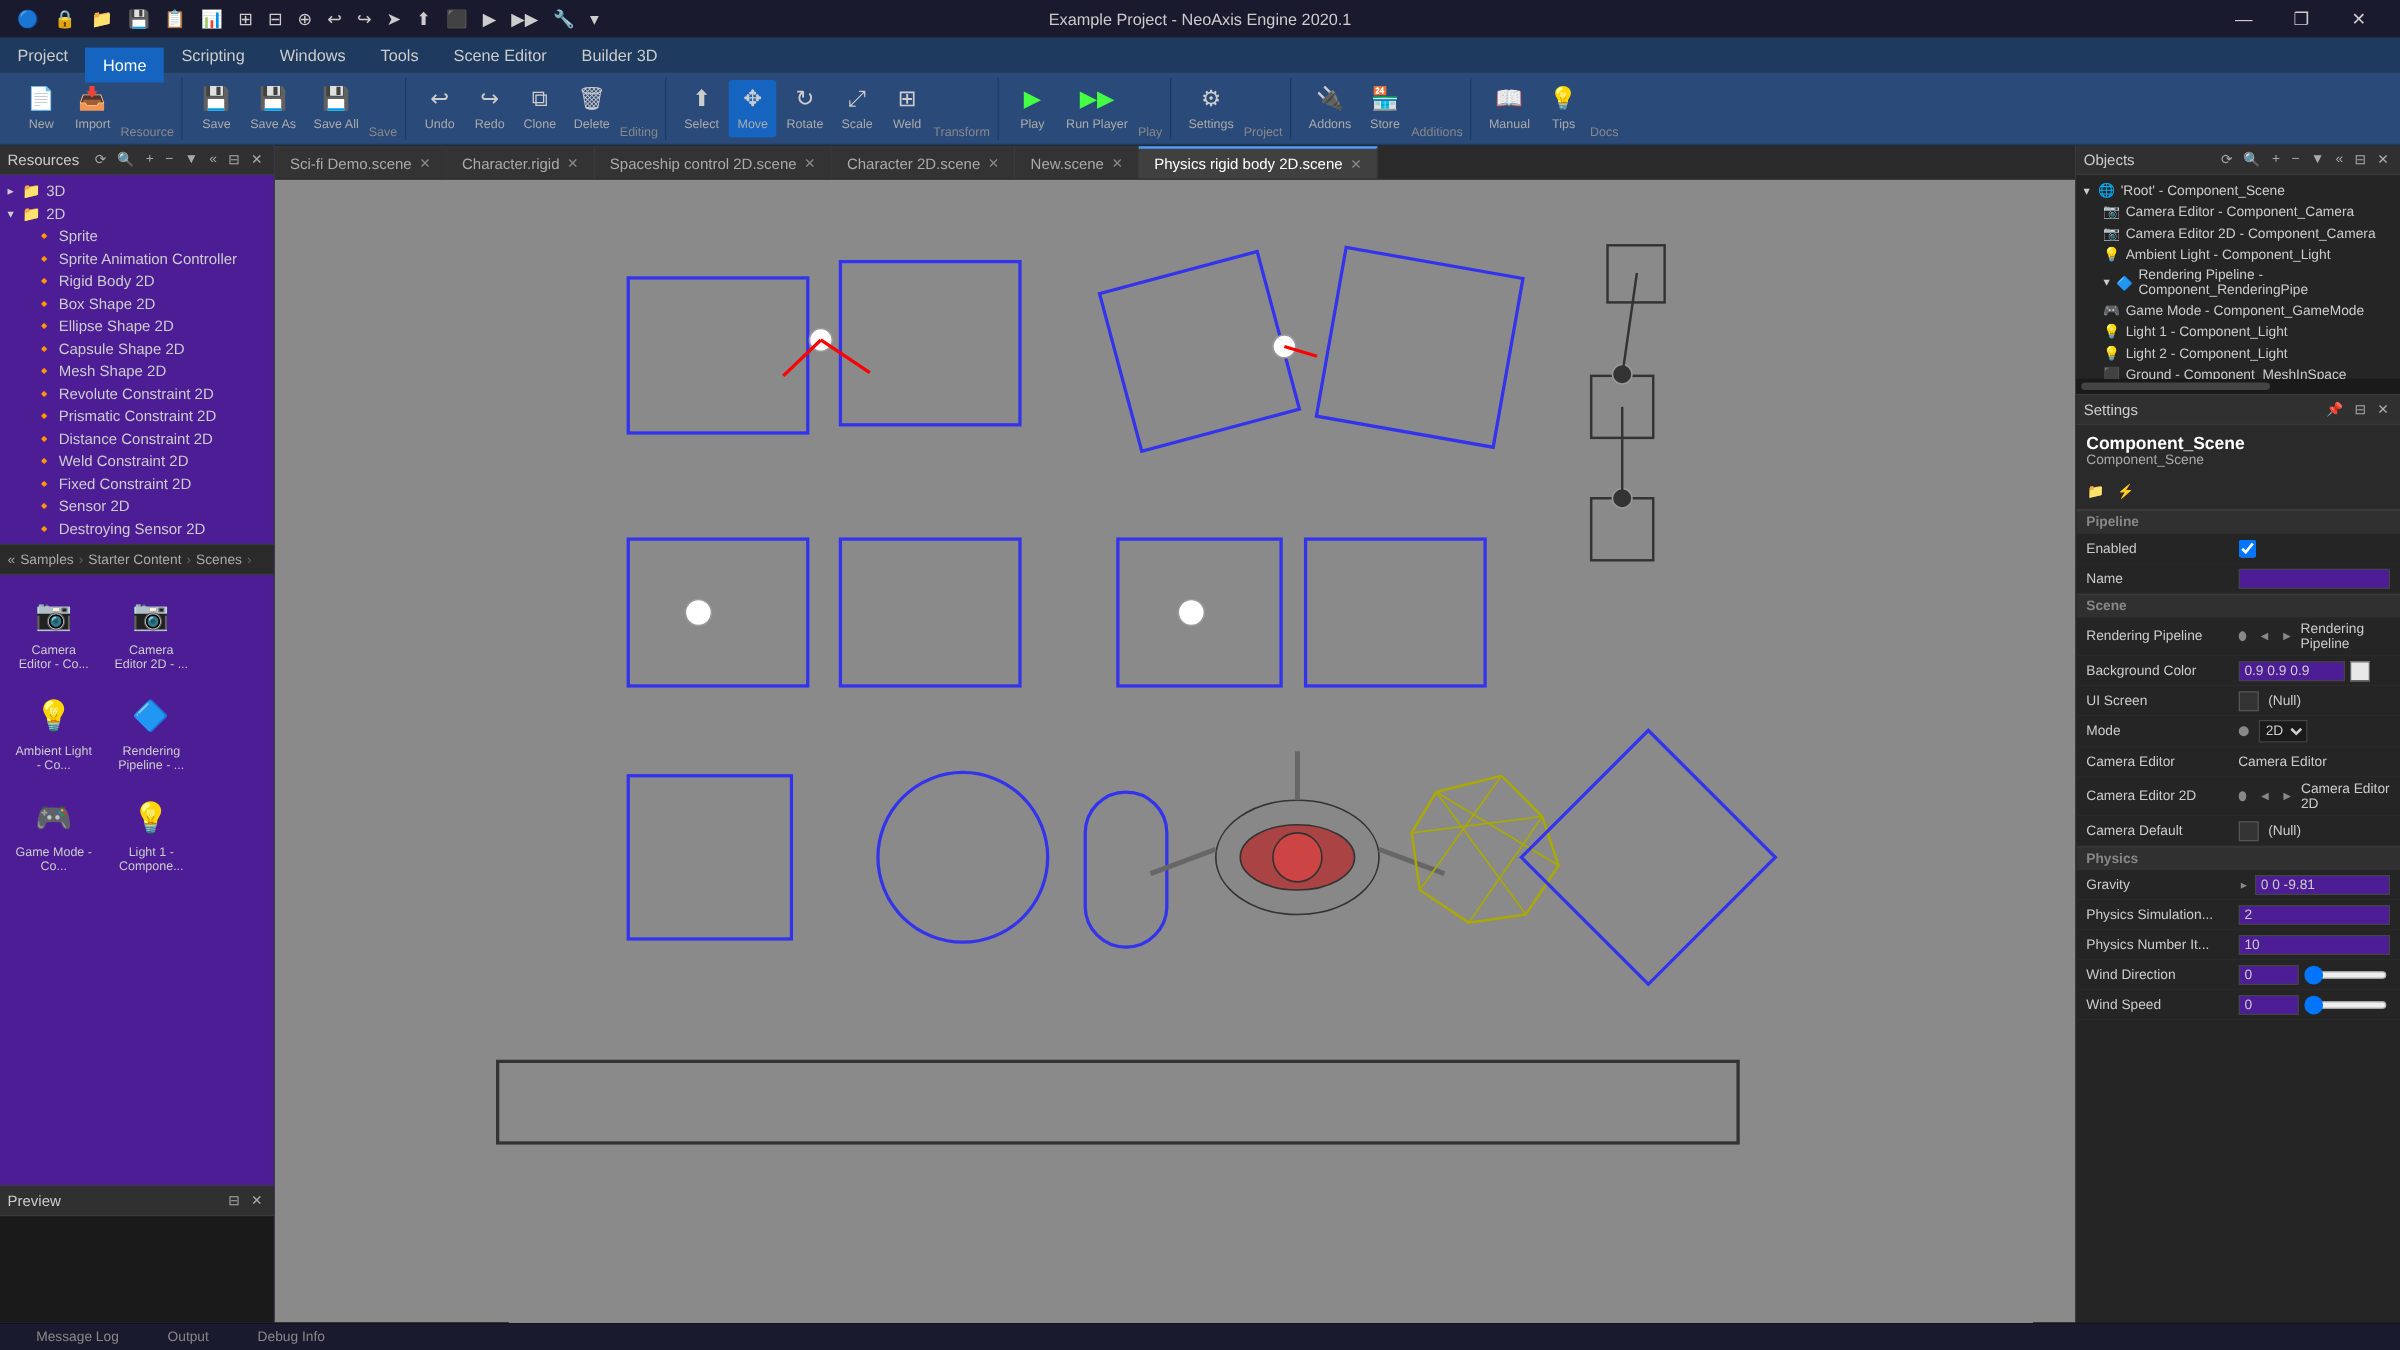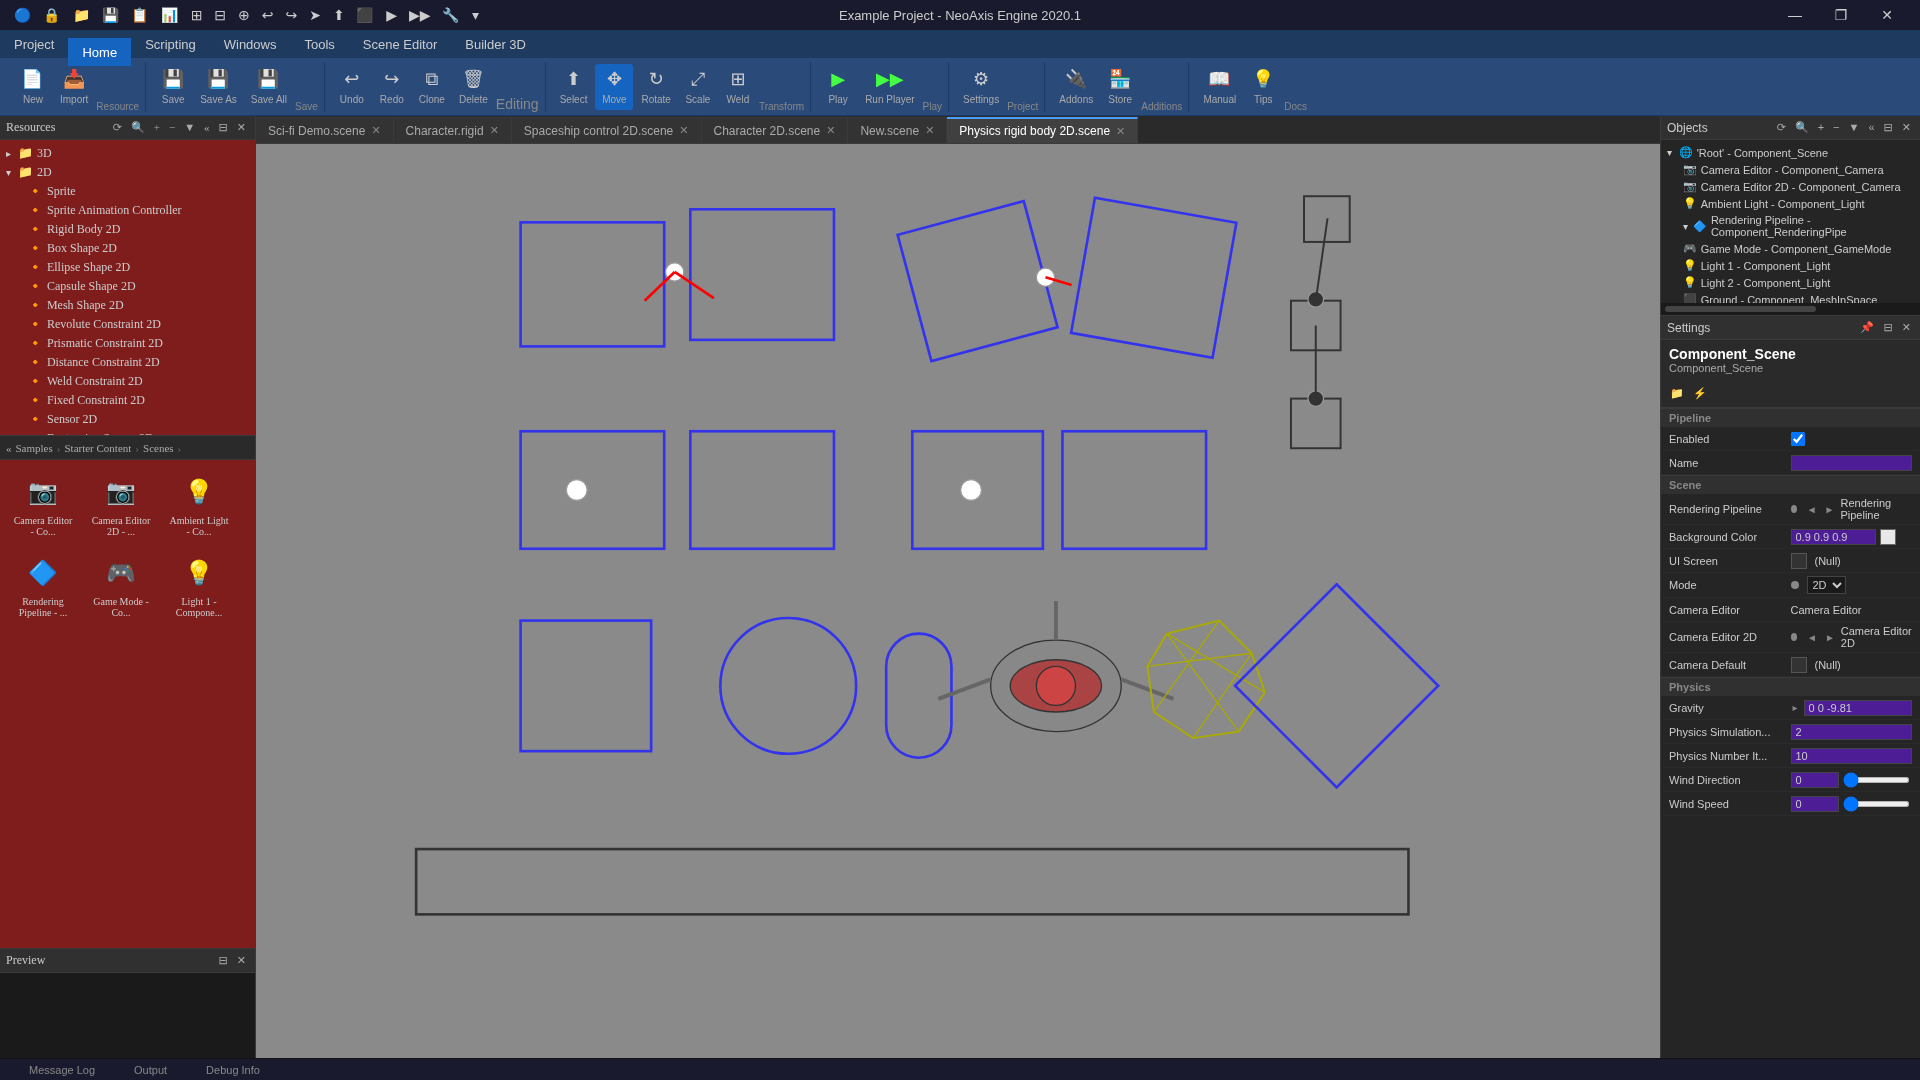--- a/index.html
+++ b/index.html
@@ -24,21 +24,21 @@
     .toolbar-group:last-child { border-right: none; }
     .tb-btn { display: flex; flex-direction: column; align-items: center; justify-content: center; padding: 4px 6px; cursor: pointer; border-radius: 3px; min-width: 38px; height: 46px; color: #ccc; font-size: 10px; gap: 2px; }
     .tb-btn .icon { font-size: 18px; }
     .tb-btn.active { background: #1565c0; }
     .toolbar-label { font-size: 10px; color: #aaa; text-align: center; margin-top: 2px; }
 
     
     #main { display: flex; height: calc(1080px - 30px - 28px - 58px - 22px); }
 
     
-    #left-panel { width: 256px; display: flex; flex-direction: column; background: #7f1d1d; border-right: 1px solid #3a3a3a; font-family: Liberation Serif, serif; }
+    #left-panel { width: 220px; display: flex; flex-direction: column; background: #4c1d95; border-right: 1px solid #3a3a3a; }
     
     
     #resources-panel { height: 320px; display: flex; flex-direction: column; border-bottom: 1px solid #3a3a3a; }
     .panel-header { height: 24px; background: #303030; display: flex; align-items: center; justify-content: space-between; padding: 0 6px; font-size: 12px; color: #ccc; border-bottom: 1px solid #3a3a3a; }
     .panel-header-icons { display: flex; gap: 3px; }
     .panel-icon { font-size: 11px; cursor: pointer; padding: 1px 3px; color: #aaa; }
     .tree-area { overflow-y: auto; overflow-x: hidden; flex: 1; padding: 4px 0; }
     .tree-item { display: flex; align-items: center; padding: 2px 6px; cursor: pointer; white-space: nowrap; }
     .tree-item .arrow { width: 12px; display: inline-block; font-size: 10px; }
     .tree-item .item-icon { margin-right: 4px; font-size: 12px; }
@@ -194,21 +194,21 @@
       <span class="toolbar-label">Redo</span>
     </div>
     <div class="tb-btn">
       <span class="icon">⧉</span>
       <span class="toolbar-label">Clone</span>
     </div>
     <div class="tb-btn">
       <span class="icon">🗑</span>
       <span class="toolbar-label">Delete</span>
     </div>
-    <div style="font-size:14px;color:#888;text-align:center;margin-top:auto">Editing</div>
+    <div style="font-size:10px;color:#888;text-align:center;margin-top:auto">Editing</div>
   </div>
   <div class="toolbar-group">
     <div class="tb-btn">
       <span class="icon">⬆</span>
       <span class="toolbar-label">Select</span>
     </div>
     <div class="tb-btn active">
       <span class="icon">✥</span>
       <span class="toolbar-label">Move</span>
     </div>

